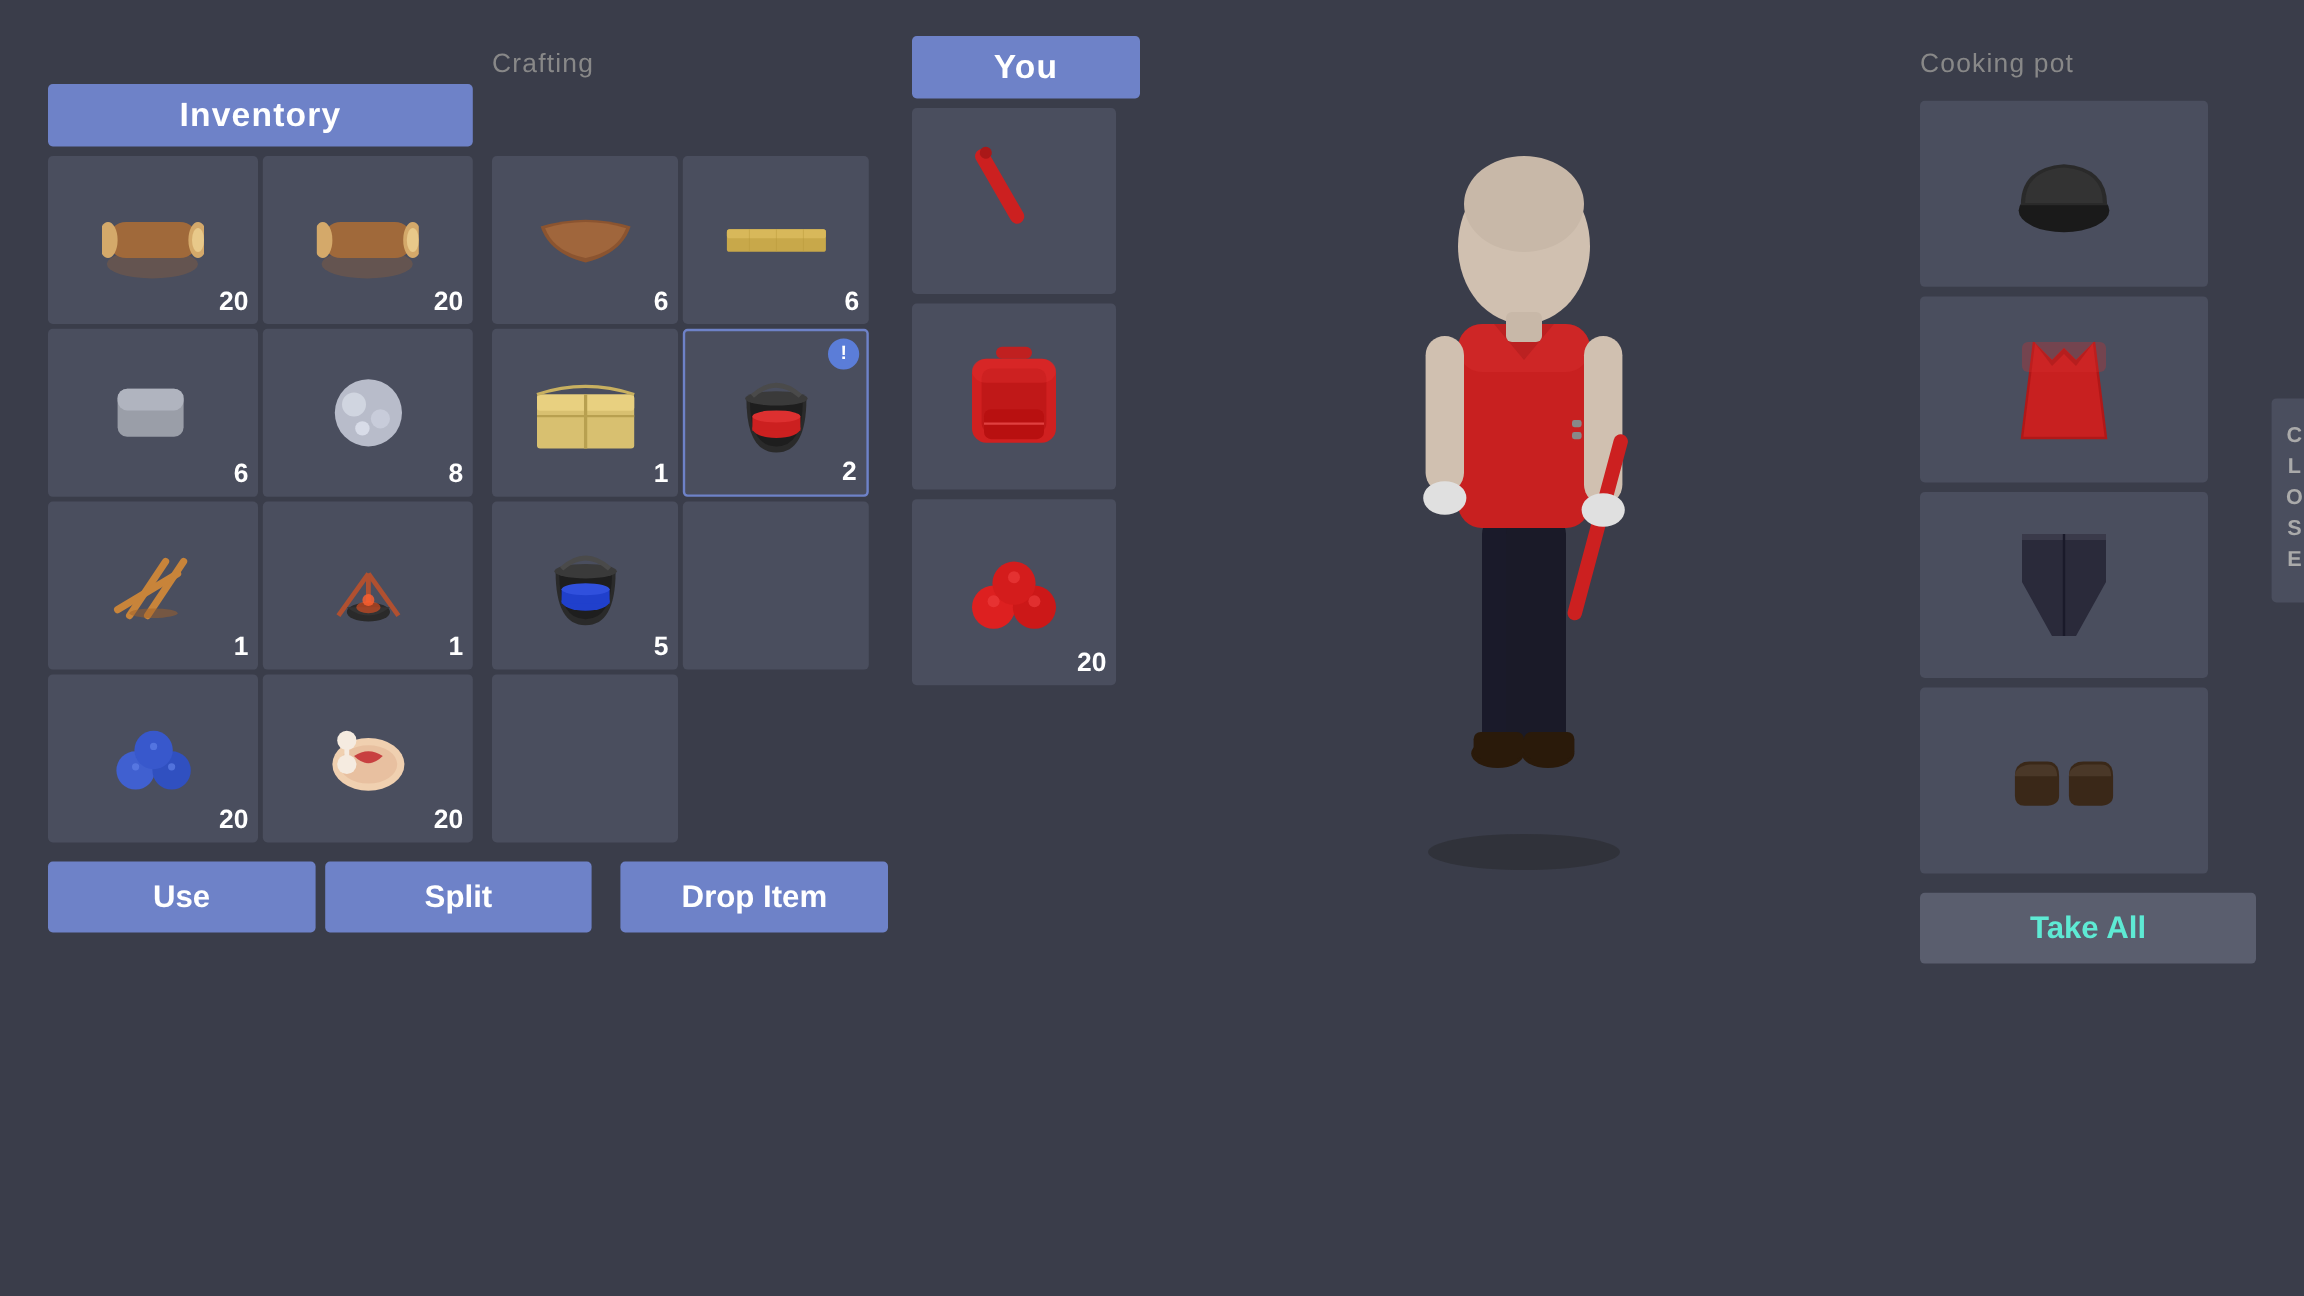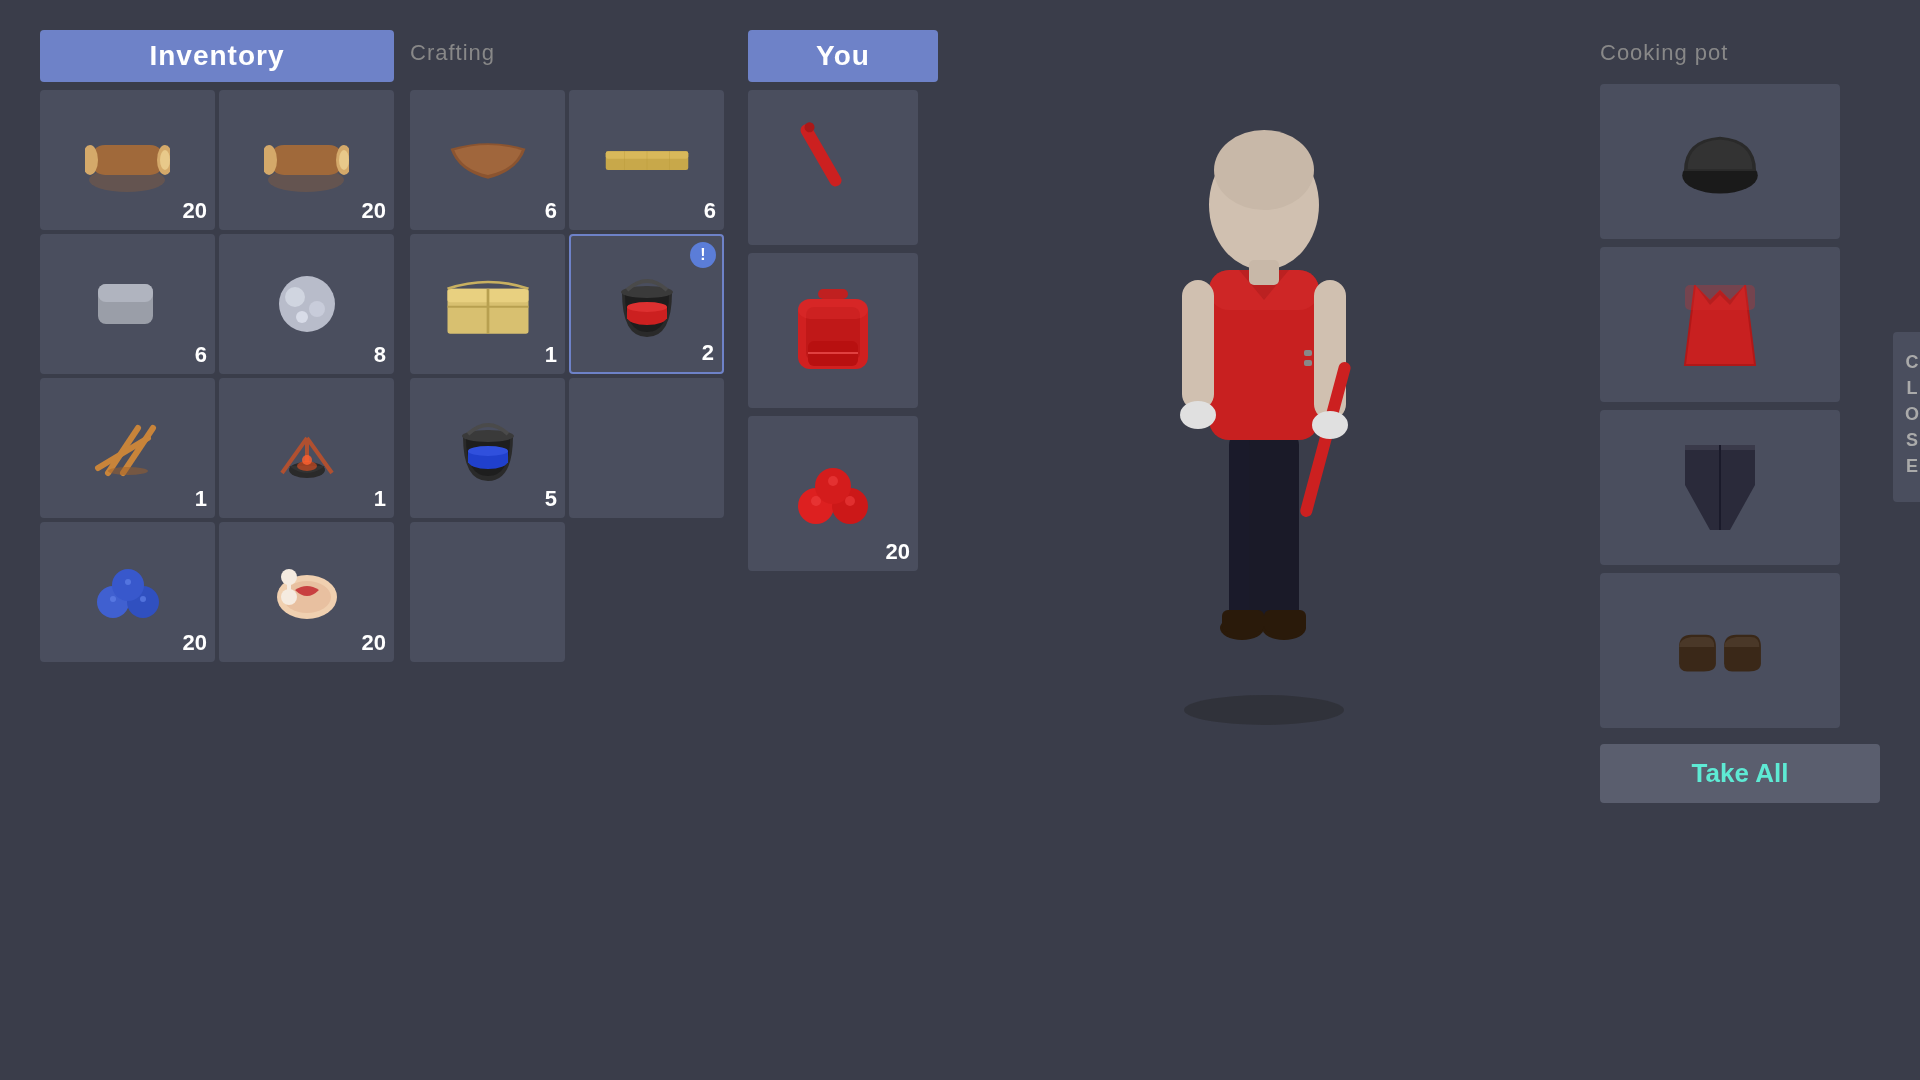--- a/index.html
+++ b/index.html
@@ -210,21 +210,21 @@
     }
   </style>
 </head>
 <body>
 
 <div class="main-container">
 
   <div class="full-left">
 
     <div class="inventory-crafting-row">
-      <div style="width:354px;">
+      <div style="width:354px;margin-top:40px;">
         <div class="section-header-blue">Inventory</div>
       </div>
       <div style="width:318px; margin-left:8px;">
         <div class="section-header-gray">Crafting</div>
       </div>
     </div>
 
     <div class="inventory-crafting-row">
 
       <div class="inv-grid">
@@ -416,20 +416,26 @@
           </div>
           <span class="item-count">5</span>
         </div>
 
         <div class="craft-item-cell"></div>
         <div class="craft-item-cell"></div>
 
       </div>
     </div>
 
+    <div class="bottom-buttons">
+      <button class="btn-blue" style="width:175px;">Use</button>
+      <button class="btn-blue" style="width:175px;">Split</button>
+      <div style="width:8px;"></div>
+      <button class="btn-blue" style="width:318px;">Drop Item</button>
+    </div>
 
   </div>
 
   <div style="display:flex; flex-direction:row; gap:0; flex:1;">
 
     <div style="display:flex; flex-direction:column; gap:8px; width:200px;">
       <div class="section-header-blue" style="width:190px;">You</div>
 
       <div class="you-item-cell">
         <div class="icon-wrap">

